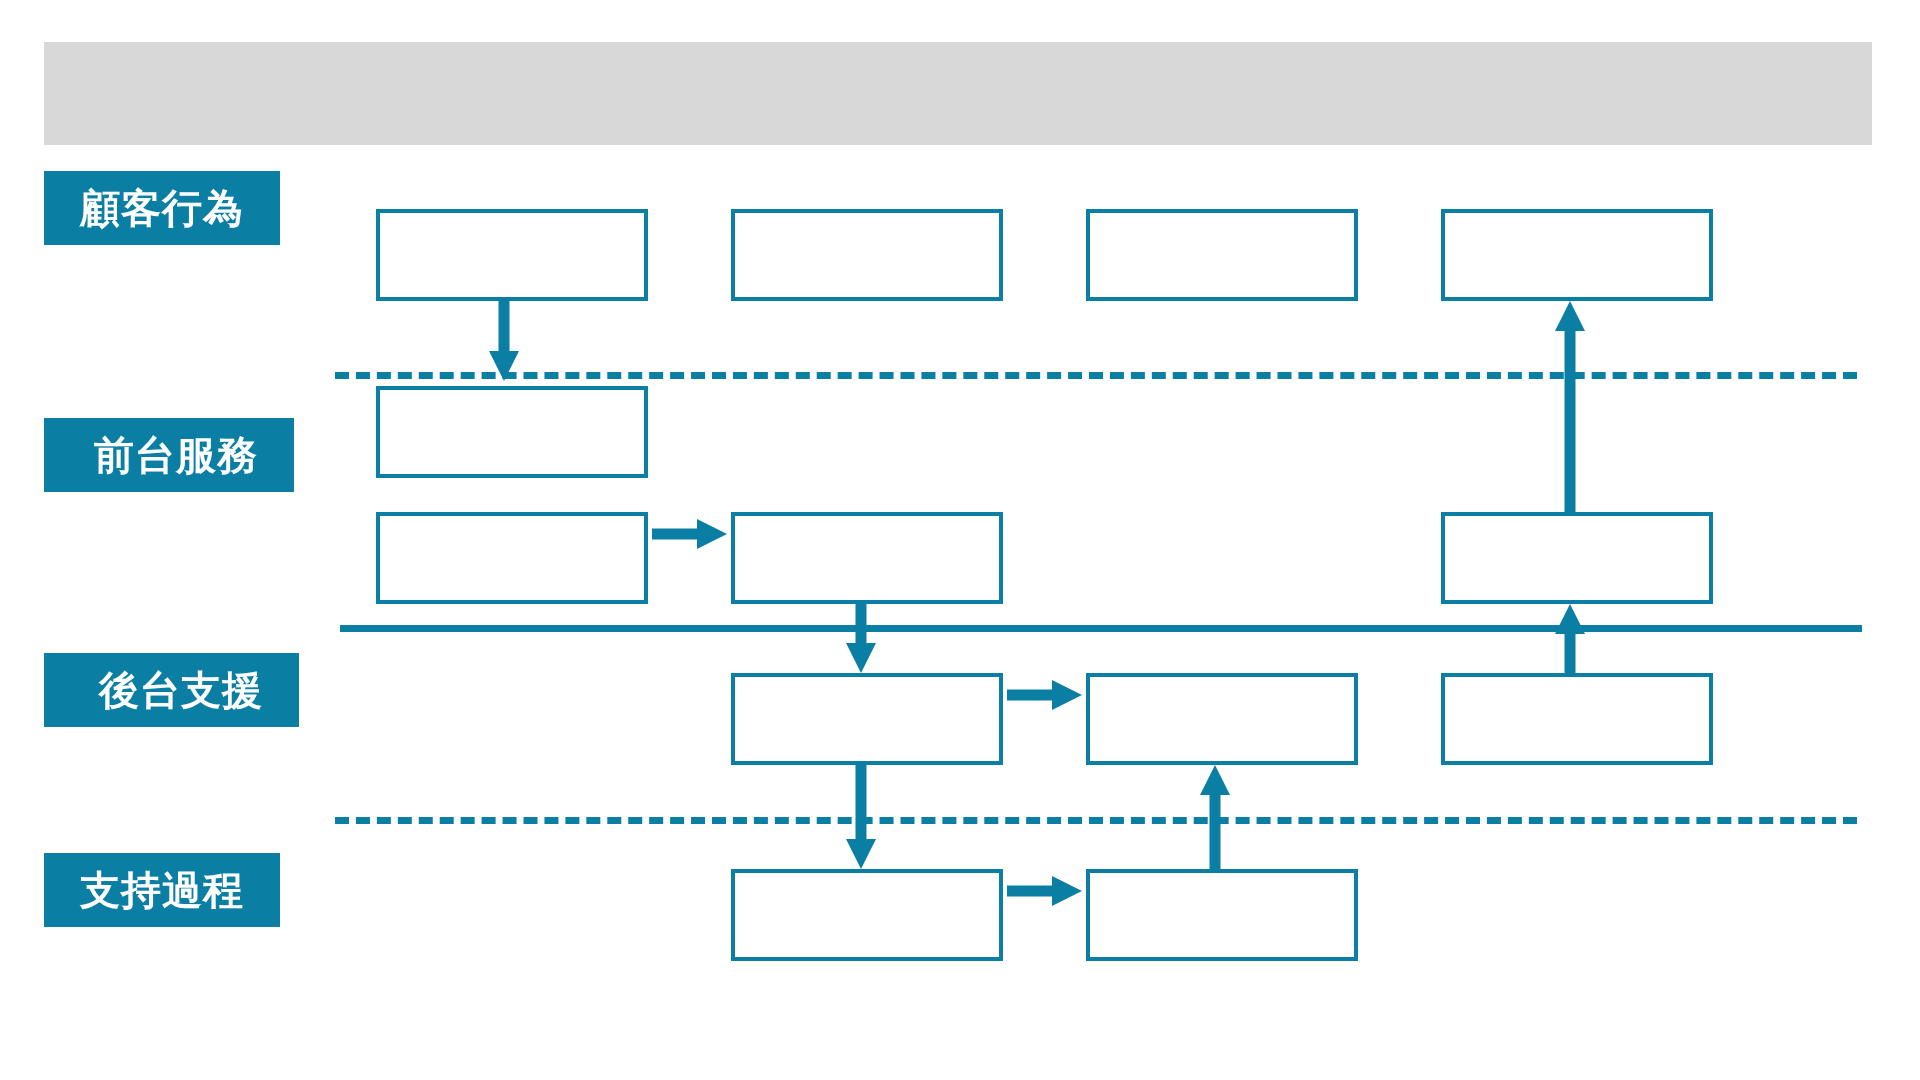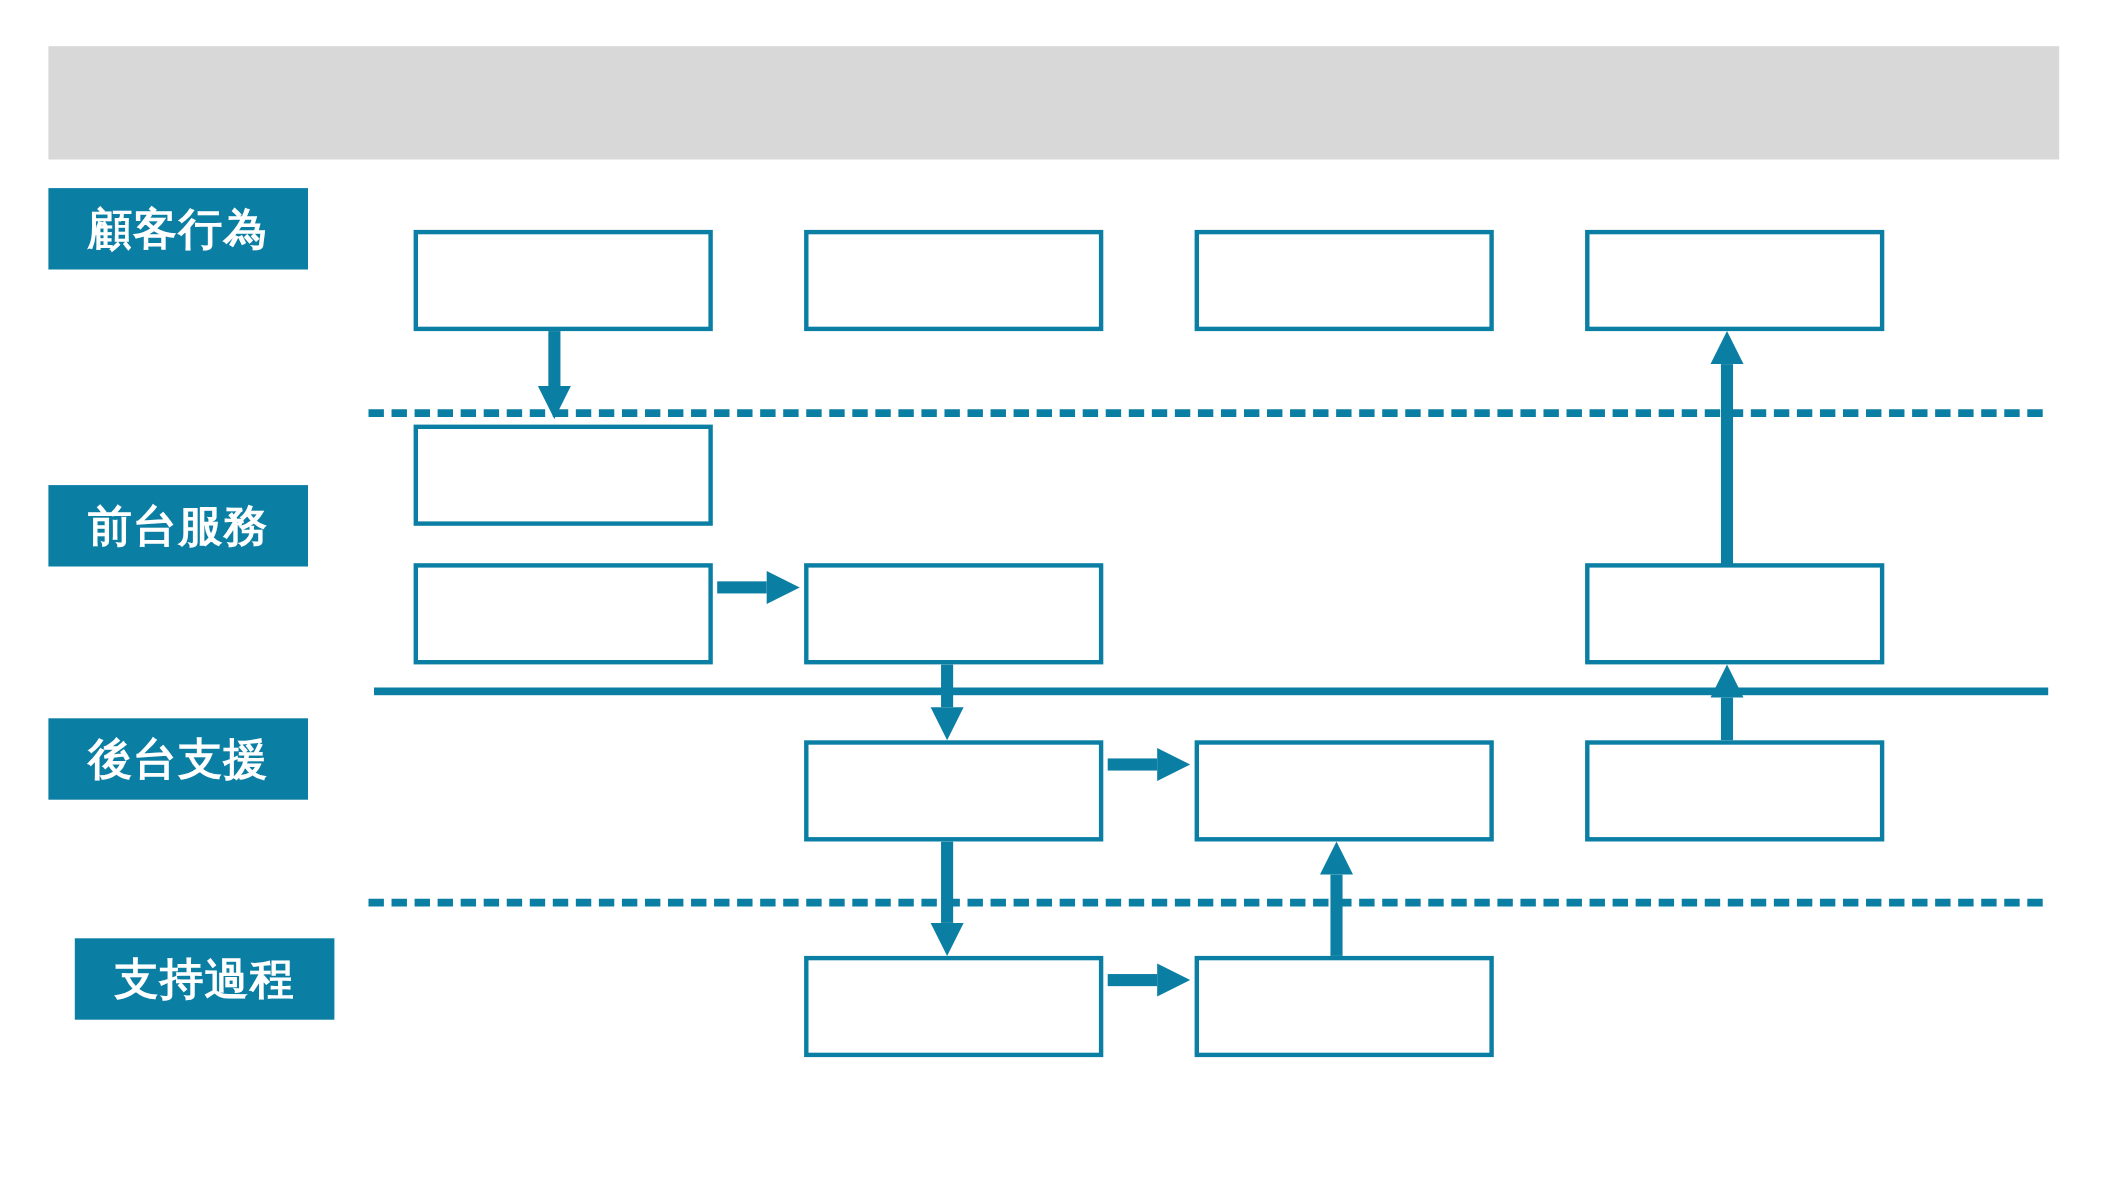--- a/index.html
+++ b/index.html
@@ -62,23 +62,23 @@
 </style>
 </head>
 <body>
 
 <div id="stage">
 
   <div class="title-band"></div>
 
   <div id="lane-labels">
       <div class="lane-label" style="top: 171px;">顧客行為</div>
-      <div class="lane-label" style="top: 441px;">前台服務</div>
-      <div class="lane-label" style="top: 653px;">後台支援</div>
-      <div class="lane-label" style="top: 853px; margin-left: 24px;">支持過程</div>
+      <div class="lane-label" style="top: 418px; padding-left: 14px;">前台服務</div>
+      <div class="lane-label" style="top: 653px; padding-left: 19px;">後台支援</div>
+      <div class="lane-label" style="top: 853px;">支持過程</div>
     </div>
 
   <div id="separators">
       <div class="sep-dashed" style="left: 335px; top: 372px; width: 1522px; border-top-color: rgb(11, 126, 164);"></div>
       <div class="sep-solid" style="left: 340px; top: 625px; width: 1522px; background: rgb(11, 126, 164);"></div>
       <div class="sep-dashed" style="left: 335px; top: 817px; width: 1522px; border-top-color: rgb(11, 126, 164);"></div>
     </div>
 
   <div id="boxes">
       <div class="box" style="left: 376px; top: 209px; width: 272px; height: 92px; border-color: rgb(11, 126, 164); background: rgb(255, 255, 255);"></div>

